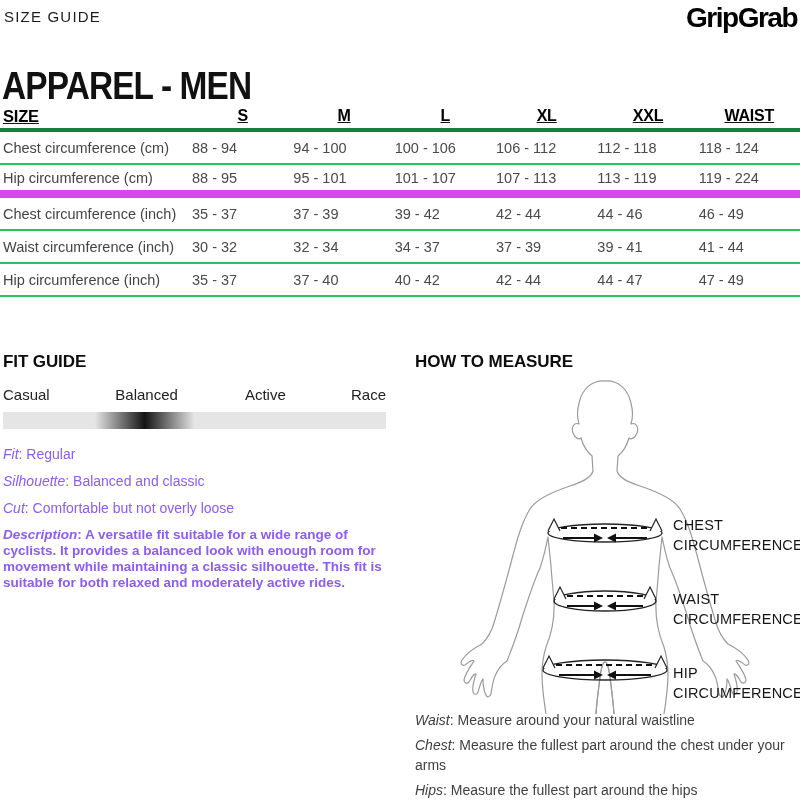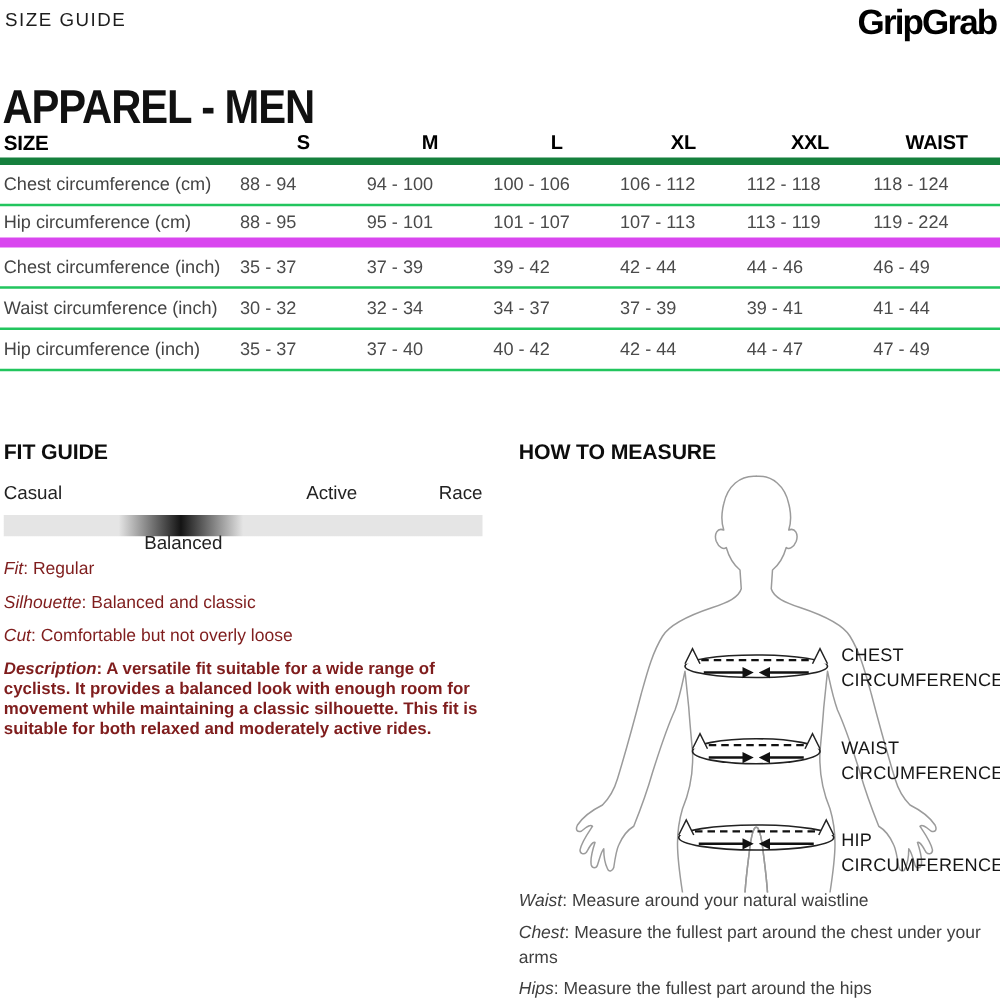--- a/index.html
+++ b/index.html
@@ -11,42 +11,42 @@
 
   
   .eyebrow { position:absolute; left:4px; top:8px; font-size:15px; letter-spacing:1.2px; color:#1d1d1d; }
   .brand   { position:absolute; right:3px; top:2px; font-size:28px; font-weight:bold; letter-spacing:-1.5px; color:#000; }
   .title   { position:absolute; left:2px; top:40px; font-size:38px; font-weight:800; letter-spacing:-1px;
              transform:scaleX(0.88); transform-origin:left center; white-space:nowrap; }
 
   
   .size-table { position:absolute; left:0; top:104px; width:800px; }
   .t-row { display:grid; grid-template-columns:192px repeat(6,1fr); align-items:center; height:33px; }
-  .t-head { height:28px; border-bottom:6px solid #15803d; }
+  .t-head { height:28px; border-bottom:4px solid #15803d;text-decoration:underline; }
   .t-head .size-h { font-weight:800; font-size:16.5px; color:#000; padding-left:3px; letter-spacing:-0.2px; }
   .t-head .col { text-align:center; font-weight:800; font-size:16px; color:#000; letter-spacing:-0.2px; }
   .d-row { border-bottom:2px solid #22c55e; }
   .d-row.section-end { border-bottom:8px solid #d946ef; }
   .d-row .label { padding-left:3px; font-size:14.5px; color:#444; }
   .d-row .val { text-align:left; font-size:14.5px; color:#4a4a4a; }
 
   
   .sec-h { margin:0; font-size:17px; font-weight:800; color:#0d0d0d; letter-spacing:-0.1px; }
 
   
   .fit { position:absolute; left:3px; top:352px; width:383px; }
   .scale { position:relative; height:19px; margin-top:14px; font-size:15px; color:#222; }
   .scale span { position:absolute; top:0; white-space:nowrap; }
   .scale .s0 { left:0; }
-  .scale .s1 { left:37.5%; transform:translateX(-50%);margin-top:40px; }
+  .scale .s1 { left:37.5%; transform:translateX(-50%); }
   .scale .s2 { left:68.5%; transform:translateX(-50%); }
   .scale .s3 { right:0; }
   .bar { margin-top:7px; height:17px; width:383px;
          background:linear-gradient(90deg,#e5e5e5 0%,#e5e5e5 24%,#141414 37%,#e5e5e5 50%,#e5e5e5 100%); }
-  .attr { margin:11px 0 0 0; font-size:14px; color:#7f1d1d; }
+  .attr { margin:11px 0 0 0; font-size:14px; color:#8b5cf6; }
   .attr.first { margin-top:17px; }
   .attr i { font-style:italic; }
   .desc { line-height:16px; font-size:13.5px;font-weight:bold; }
 
   
   .htm { position:absolute; left:415px; top:352px; width:385px; height:448px; }
   .figure { position:absolute; left:0; top:22px; }
   .dlabel { position:absolute; left:258px; font-size:14.5px; line-height:20px; letter-spacing:0.2px; color:#161616; white-space:nowrap; }
   .dlabel.chest { top:163px; }
   .dlabel.waist { top:237px; }

